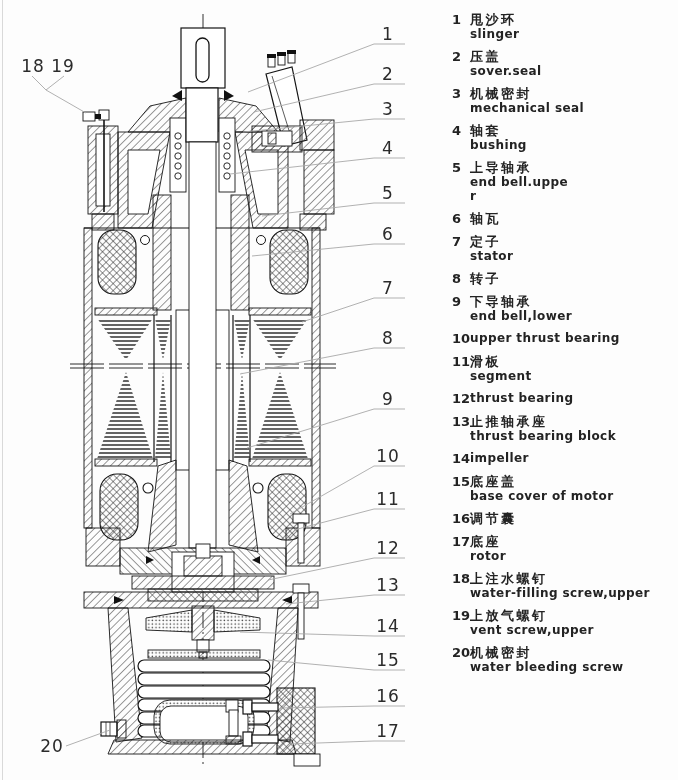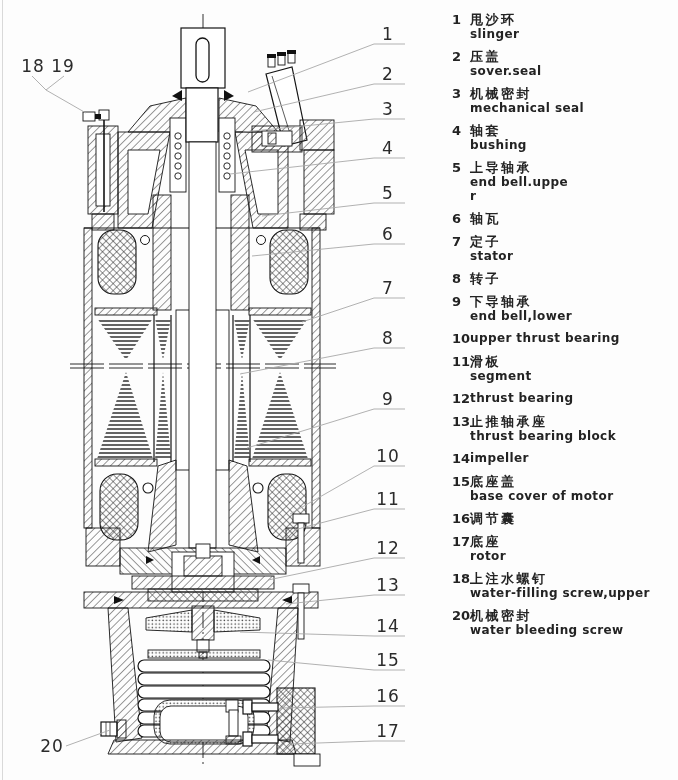--- a/index.html
+++ b/index.html
@@ -434,20 +434,27 @@
   </div>
 
   <div class="legend-row">
     <span class="lnum">18</span>
     <div class="lnames">
       <div class="zh">上注水螺钉</div>
       <div class="en">water-filling screw,upper</div>
     </div>
   </div>
 
+  <div class="legend-row">
+    <span class="lnum">19</span>
+    <div class="lnames">
+      <div class="zh">上放气螺钉</div>
+      <div class="en">vent screw,upper</div>
+    </div>
+  </div>
 
   <div class="legend-row">
     <span class="lnum">20</span>
     <div class="lnames">
       <div class="zh">机械密封</div>
       <div class="en">water bleeding screw</div>
     </div>
   </div>
 </div>
 

